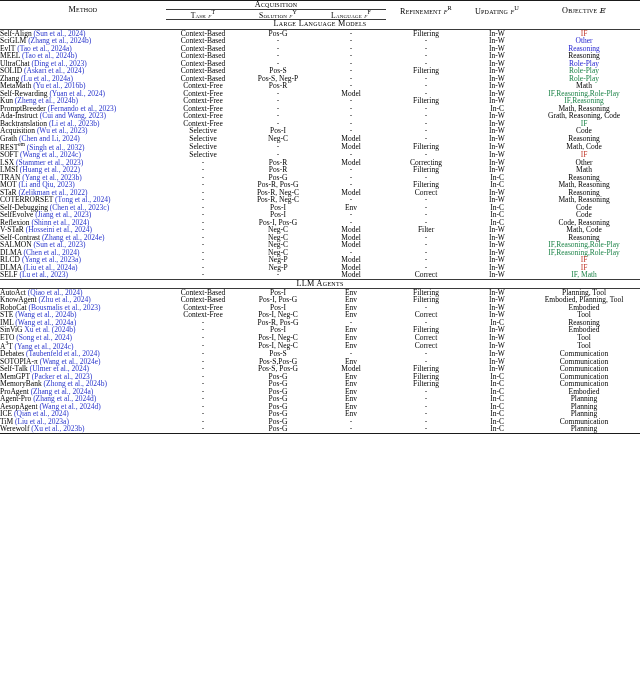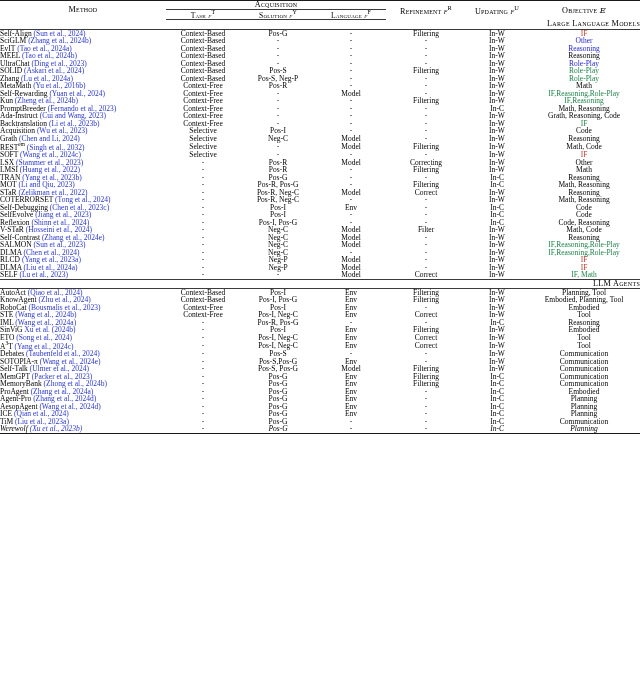--- a/index.html
+++ b/index.html
@@ -28,21 +28,21 @@
   }
   table.paper-table td, table.paper-table th {
     padding: 0;
     margin: 0;
     vertical-align: middle;
     font-weight: normal;
   }
 
   
   .rule-top td { border-top: 1.4px solid #1a1a1a; }
-  .rule-thick td { border-bottom: 1.4px solid #1a1a1a; font-style: italic; }
+  .rule-thick td { border-bottom: 1.4px solid #1a1a1a; }
   .rule-thin td { border-bottom: 0.7px solid #3a3a3a; }
 
   
   .hdr-cell {
     font-variant: small-caps;
     text-align: center;
     font-size: 8.2px;
     letter-spacing: 0.2px;
     padding: 5px 0 4px 0;
   }
@@ -73,21 +73,21 @@
     font-size: 0.78em;
     font-family: "Liberation Serif", serif;
   }
   .cal {
     font-style: italic;
     font-family: "DejaVu Serif", serif;
   }
 
   
   .section-band td {
-    text-align: right;
+    text-align: center;
     font-variant: small-caps;
     font-size: 8.2px;
     letter-spacing: 0.3px;
     padding: 6px 0 6px 0;
   }
 
   
   .data-row td {
     padding: 1.05px 0 1.05px 0;
     text-align: center;

